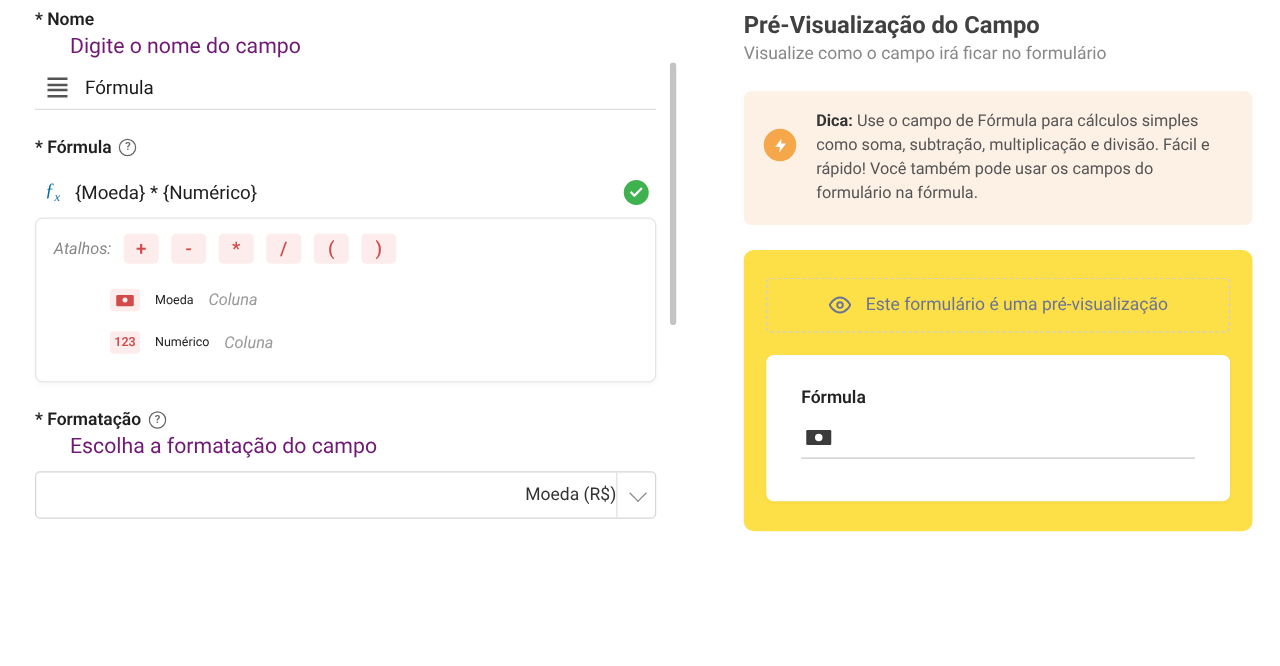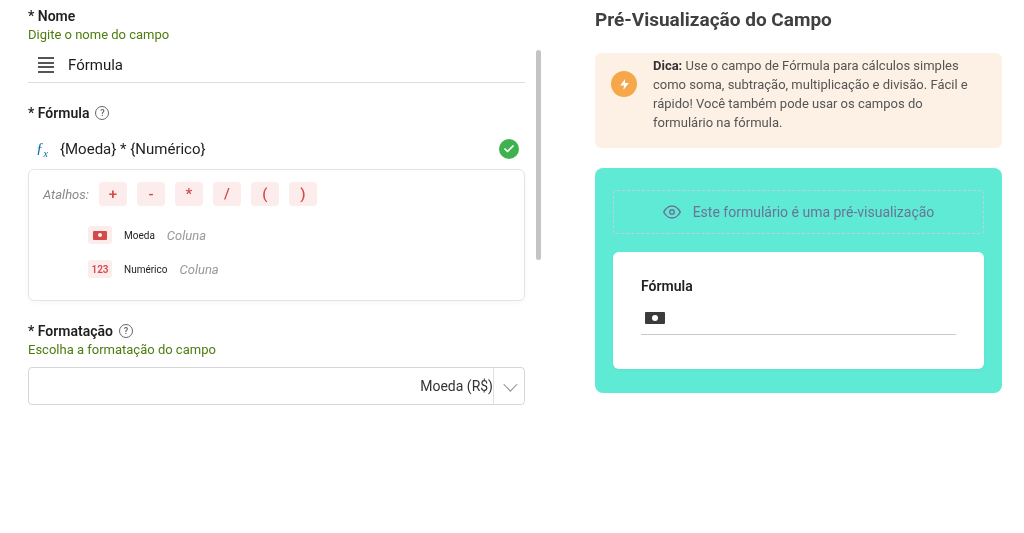--- a/index.html
+++ b/index.html
@@ -47,23 +47,24 @@
     color: #1f1f1f;
     gap: 6px;
   }
   .help-icon {
     width: 14px; height: 14px;
     border: 1.3px solid #666; border-radius: 50%;
     display: inline-flex; align-items: center; justify-content: center;
     font-size: 9px; color: #666; font-weight: 600;
   }
   .hint {
-    font-size: 13px;
-    color: #4d7c0f;
+    font-size: 17px;
+    color: #701a75;
     margin-top: 3px;
+    margin-left: 28px;
   }
   
   .name-input-row {
     display: flex;
     align-items: center;
     gap: 14px;
     padding: 14px 2px 8px 10px;
     border-bottom: 1px solid #ddd;
   }
   .drag-bars {
@@ -189,21 +190,21 @@
     color: #404040;
   }
   .preview-sub {
     font-size: 14px;
     color: #888;
     margin-top: 4px;
   }
   .tip-box {
     background: #fdf1e6;
     border-radius: 6px;
-    padding: 4px 20px 16px 16px;
+    padding: 16px 20px 16px 16px;
     display: flex;
     gap: 16px;
     align-items: flex-start;
     margin-top: 22px;
   }
   .tip-icon {
     width: 26px; height: 26px;
     background: #f5a74a;
     border-radius: 50%;
     display: flex; align-items: center; justify-content: center;
@@ -211,21 +212,21 @@
     margin-top: 14px;
   }
   .tip-icon svg { width: 13px; height: 13px; }
   .tip-text {
     font-size: 13px;
     color: #555;
     line-height: 1.45;
   }
   .tip-text strong { color: #333; }
   .preview-outer {
-    background: #5eead4;
+    background: #fde047;
     border-radius: 8px;
     padding: 22px 18px 24px;
     margin-top: 20px;
   }
   .preview-banner {
     border: 1.5px dashed #c7cde0;
     border-radius: 4px;
     height: 44px;
     display: flex;
     align-items: center;
@@ -339,20 +340,21 @@
     </div>
   </div>
 
   <div class="scroll-track">
     <div class="scroll-thumb"></div>
   </div>
 </div>
 
 <div class="right-pane">
   <div class="preview-title">Pré-Visualização do Campo</div>
+  <div class="preview-sub">Visualize como o campo irá ficar no formulário</div>
 
   <div class="tip-box">
     <span class="tip-icon">
       <svg viewBox="0 0 24 24" fill="#fff">
           <path d="M13 2 L4 14 L11 14 L10 22 L20 9 L13 9 Z"></path>
         </svg>
     </span>
     <div class="tip-text">
       <strong>Dica:</strong><span> Use o campo de Fórmula para cálculos simples como soma, subtração, multiplicação e divisão. Fácil e rápido! Você também pode usar os campos do formulário na fórmula.</span>
     </div>

